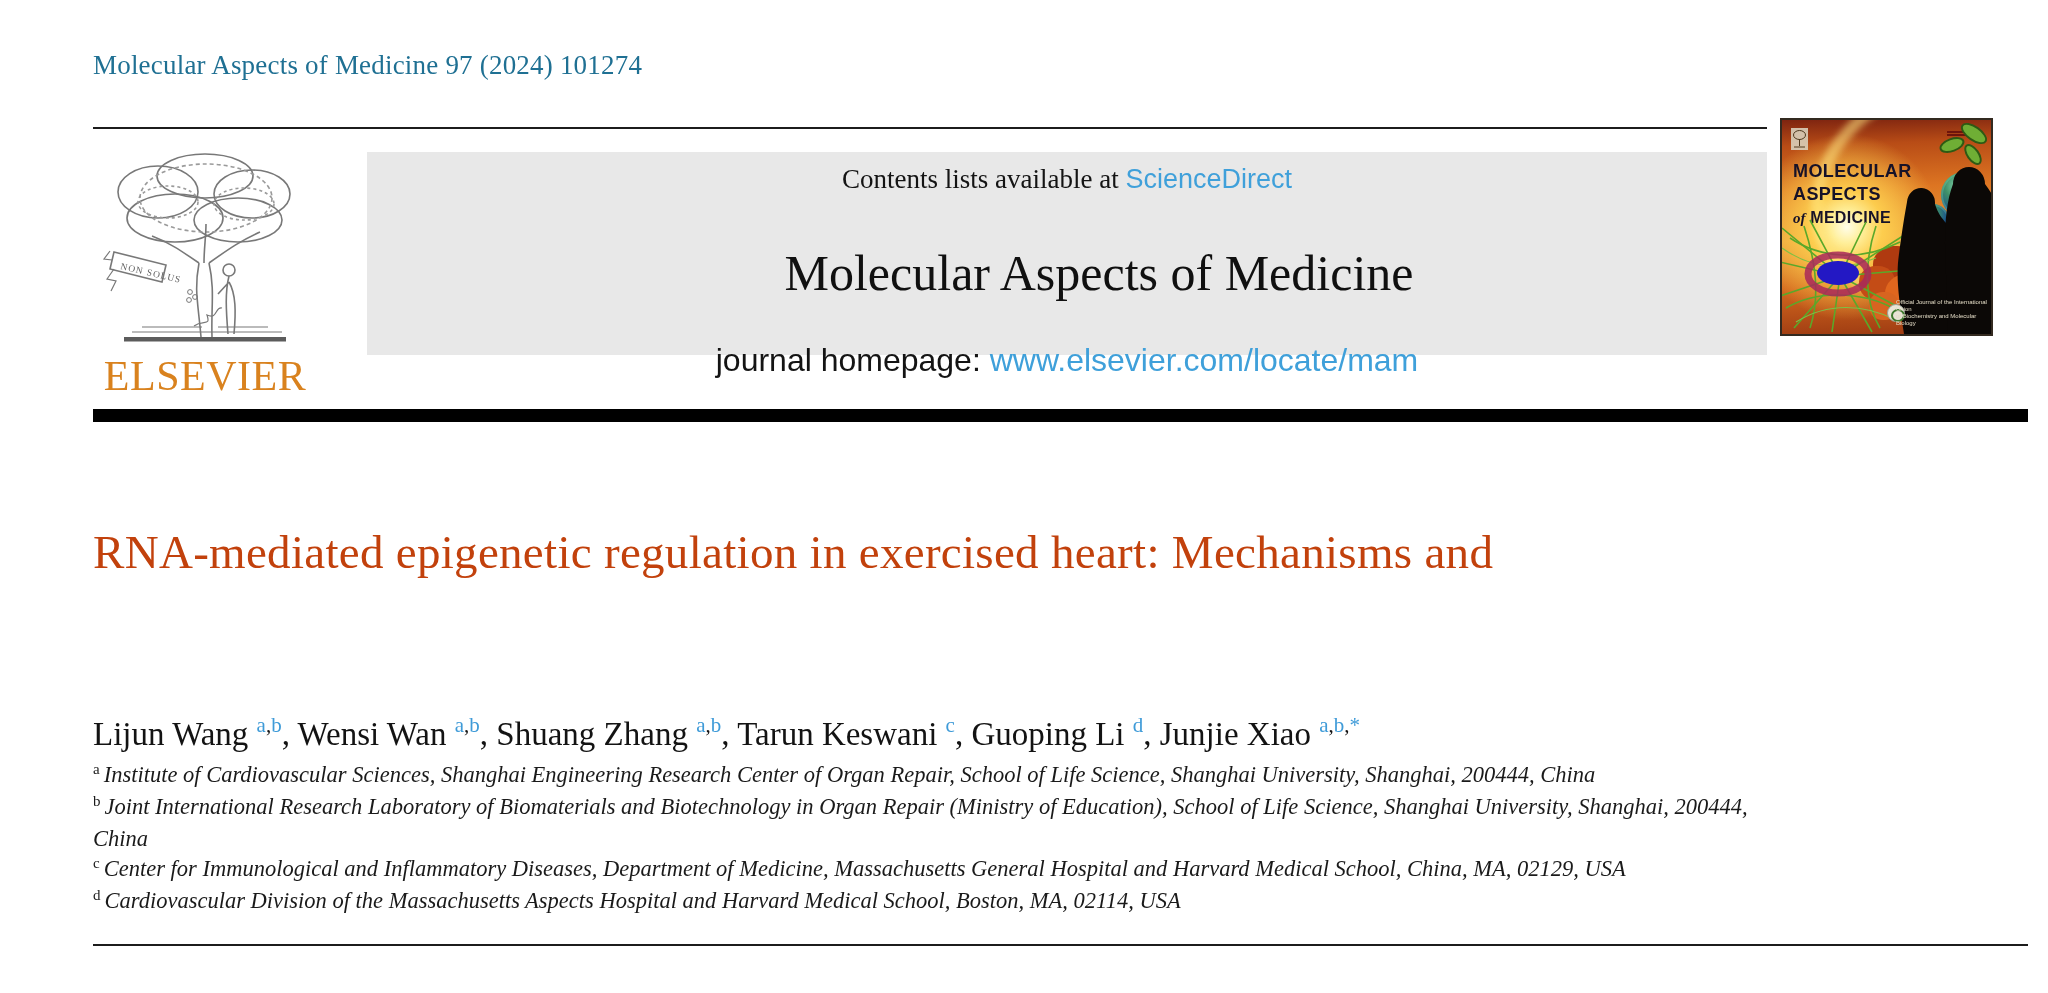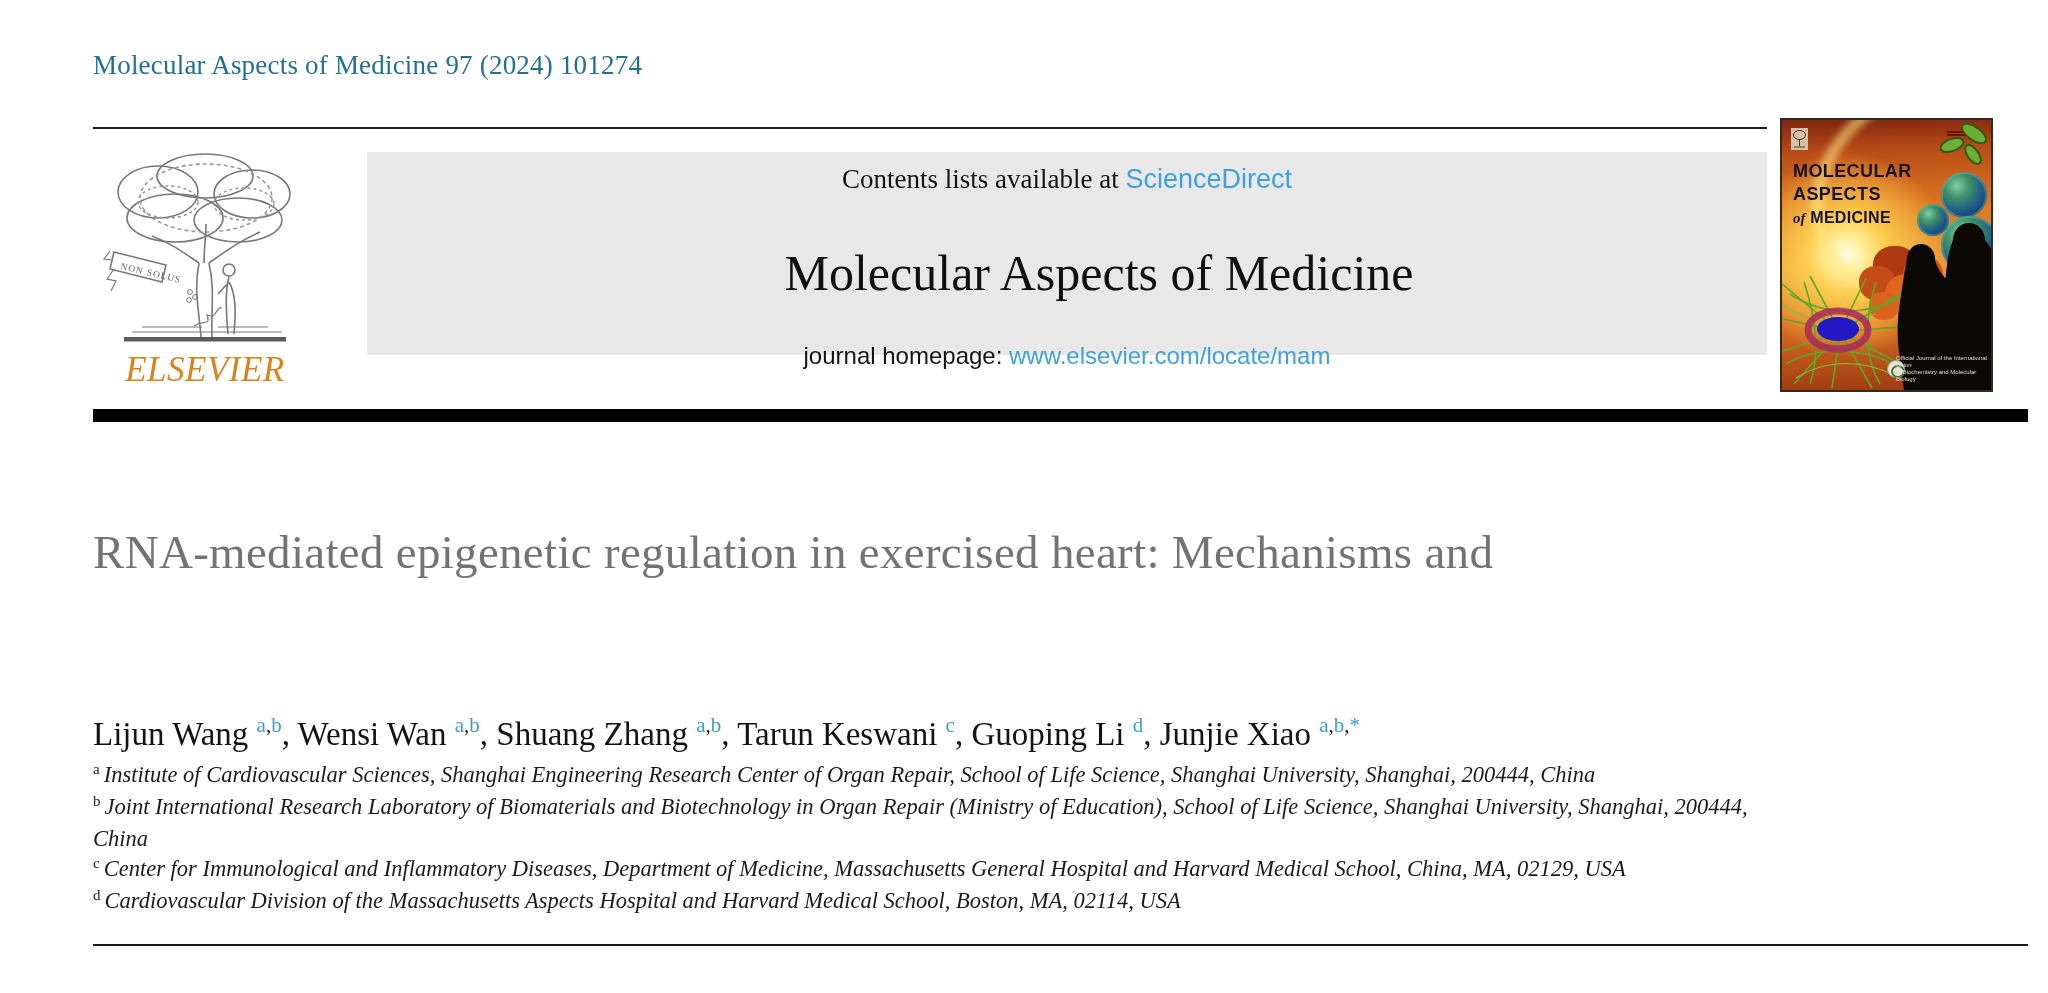--- a/index.html
+++ b/index.html
@@ -12,36 +12,36 @@
     position:absolute;left:93px;width:1935px;top:50px;text-align:left;
     font-size:27px;color:var(--citation);letter-spacing:.2px;
   }
   
   .rule-top{position:absolute;left:93px;top:127px;width:1674px;height:2px;background:#1c1c1c;}
   .black-bar{position:absolute;left:93px;top:409px;width:1935px;height:13px;background:#000;}
   .rule-bottom{position:absolute;left:93px;top:944px;width:1935px;height:2px;background:#1c1c1c;}
   
   .elsevier-logo{position:absolute;left:98px;top:140px;width:214px;height:250px;}
   .elsevier-word{
-    text-align:center;font-size:35px;color:var(--elsevier_orange);
-    letter-spacing:.5px;margin-top:2px;line-height:40px;font-style:italic;
+    text-align:center;font-size:42px;color:var(--elsevier_orange);
+    letter-spacing:.5px;margin-top:8px;line-height:40px;
   }
   
   .banner{position:absolute;left:367px;top:152px;width:1400px;height:203px;background:var(--banner_bg);}
   .contents-line{position:absolute;top:12px;left:0;width:100%;text-align:center;font-size:27px;color:#141414;}
   .sd-link{font-family:"Liberation Sans",sans-serif;color:var(--link_blue);}
   .banner-title{position:absolute;top:92px;left:0;width:100%;text-align:center;font-size:50px;color:#101010;padding-left:32px;}
   .homepage-line{
     position:absolute;top:190px;left:0;width:100%;text-align:center;
-    font-family:"Liberation Sans",sans-serif;font-size:24px;color:#141414;
+    font-family:"Liberation Sans",sans-serif;font-size:32px;color:#141414;
   }
   .hp-link{color:var(--link_blue);}
   
   .cover{
-    position:absolute;left:1780px;top:118px;width:213px;height:274px;
+    position:absolute;left:1780px;top:118px;width:213px;height:218px;
     border:2px solid #332a20;box-sizing:border-box;overflow:hidden;
     background:
       radial-gradient(circle at 31% 50%, #fffdea 0%, #ffef9a 9%, rgba(255,210,80,.92) 20%, rgba(250,150,40,0) 52%),
       linear-gradient(178deg, #7e2410 0%, #b84c16 12%, #dd7522 32%, #e89a38 55%, #d4681e 76%, #9c3a12 100%);
   }
   .cover-swoosh{
     position:absolute;right:-70px;top:-36px;width:230px;height:190px;border-radius:50%;
     border:12px solid rgba(255,232,130,.55);filter:blur(3px);transform:rotate(-28deg);
   }
   .cover-minilogo{position:absolute;left:9px;top:8px;width:17px;height:22px;background:#d9cfba;opacity:.9;}
@@ -59,21 +59,21 @@
   .protein i{position:absolute;border-radius:46%;display:block;}
   .sil{position:absolute;right:0;bottom:0;}
   .globe{position:absolute;right:86px;bottom:12px;width:18px;height:18px;border-radius:50%;
     background:#e9e4d6;border:1px solid #9aa39a;box-sizing:border-box;}
   .globe i{position:absolute;left:3px;top:4px;width:10px;height:9px;border-radius:50%;border:2px solid #3e7a2e;display:block;}
   .cover-caption{
     position:absolute;right:3px;bottom:7px;width:92px;font-family:"Liberation Sans",sans-serif;
     font-size:6px;line-height:7px;color:#e4dcc6;text-align:left;
   }
   
-  .article-title{position:absolute;left:93px;top:520px;font-size:47px;line-height:64px;color:#737373;letter-spacing:.3px;}
+  .article-title{position:absolute;left:93px;top:520px;font-size:47px;line-height:64px;color:#c2410c;letter-spacing:.3px;}
   .authors{position:absolute;left:93px;top:716px;font-size:33px;color:#131313;white-space:pre;text-align:right;}
   .as-text{}
   .as-sup{position:relative;top:-13px;font-size:21px;color:var(--sup_blue);}
   .as-supdark{position:relative;top:-13px;font-size:21px;color:#131313;}
   .affiliations{position:absolute;left:93px;top:760px;width:1680px;font-size:22.5px;line-height:30px;font-style:italic;color:#1a1a1a;}
   .aff-marker{font-style:normal;font-size:15px;position:relative;top:-8px;margin-right:4px;}
 </style>
 </head>
 <body>
 

